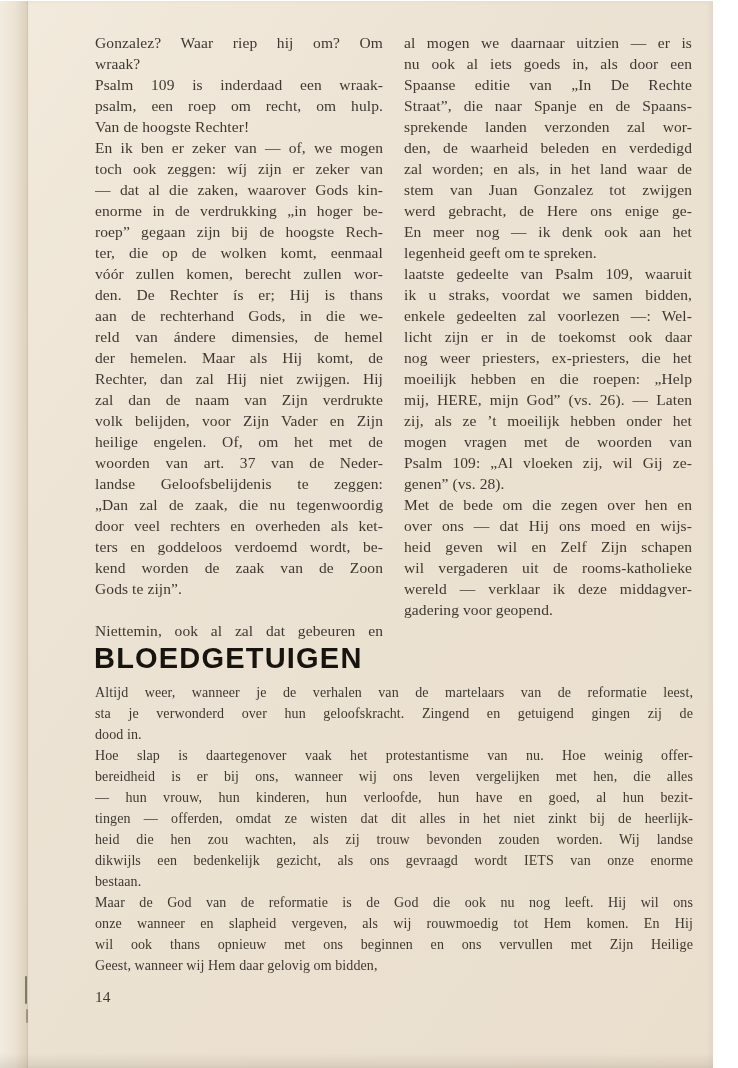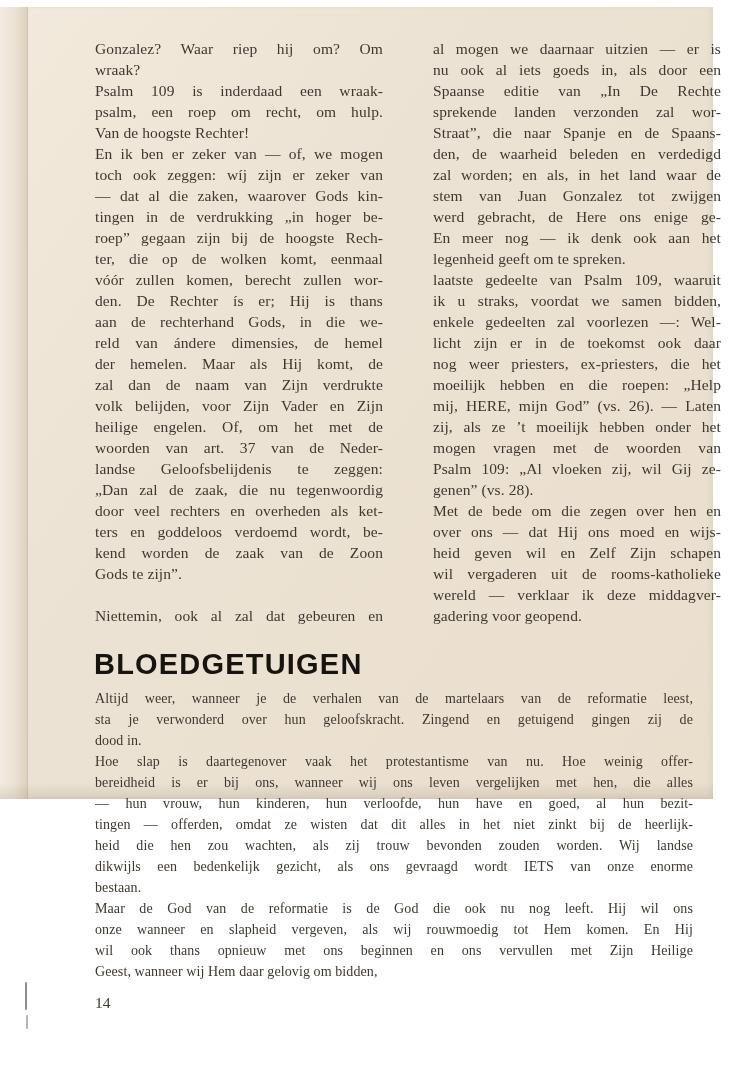--- a/index.html
+++ b/index.html
@@ -5,23 +5,23 @@
   html, body { margin: 0; padding: 0; background: #ffffff; }
   .stage {
     position: relative;
     width: 738px;
     height: 1068px;
     background: #ffffff;
     overflow: hidden;
   }
   .page {
     position: absolute;
-    left: 0; top: 7px;
+    left: 0; top: 1px;
     width: 713px;
-    height: 792px;
+    height: 1068px;
     background: linear-gradient(125deg, #f2eadc 0%, #ece2d3 40%, #eadfcd 100%);
     box-shadow: inset -3px 0 5px rgba(90,75,55,0.06);
   }
   .fold-zone {
     position: absolute;
     left: 0; top: 0;
     width: 27px; height: 100%;
     background: linear-gradient(90deg, #f2ebdf 0%, #ece3d4 55%, #ddd1bc 100%);
     border-right: 1px solid rgba(115,98,72,0.28);
   }
@@ -49,21 +49,21 @@
     position: absolute;
     top: 31px;
     width: 288px;
     color: #3e3830;
     font-family: "Liberation Serif", serif;
     font-size: 15.5px;
     line-height: 21px;
     letter-spacing: 0.1px;
   }
   .col-left  { left: 95px;  }
-  .col-right { left: 404px; margin-left: 29px; }
+  .col-right { left: 404px; }
   .body-block {
     position: absolute;
     left: 95px; top: 681px;
     width: 598px;
     color: #3e3830;
     font-family: "Liberation Serif", serif;
     font-size: 14px;
     line-height: 21px;
     letter-spacing: 0.1px;
   }
@@ -103,47 +103,48 @@
 
     <div class="col col-left" id="col-left">
         <div class="tline just">Gonzalez? Waar riep hij om? Om</div>
         <div class="tline">wraak?</div>
         <div class="tline just">Psalm 109 is inderdaad een wraak-</div>
         <div class="tline just">psalm, een roep om recht, om hulp.</div>
         <div class="tline">Van de hoogste Rechter!</div>
         <div class="tline just">En ik ben er zeker van — of, we mogen</div>
         <div class="tline just">toch ook zeggen: wíj zijn er zeker van</div>
         <div class="tline just">— dat al die zaken, waarover Gods kin-</div>
-        <div class="tline just">tingen in de verdrukking „in hoger be-</div>
+        <div class="tline just">enorme in de verdrukking „in hoger be-</div>
         <div class="tline just">roep” gegaan zijn bij de hoogste Rech-</div>
         <div class="tline just">ter, die op de wolken komt, eenmaal</div>
         <div class="tline just">vóór zullen komen, berecht zullen wor-</div>
         <div class="tline just">den. De Rechter ís er; Hij is thans</div>
         <div class="tline just">aan de rechterhand Gods, in die we-</div>
         <div class="tline just">reld van ándere dimensies, de hemel</div>
         <div class="tline just">der hemelen. Maar als Hij komt, de</div>
+        <div class="tline just">Rechter, dan zal Hij niet zwijgen. Hij</div>
         <div class="tline just">zal dan de naam van Zijn verdrukte</div>
         <div class="tline just">volk belijden, voor Zijn Vader en Zijn</div>
         <div class="tline just">heilige engelen. Of, om het met de</div>
         <div class="tline just">woorden van art. 37 van de Neder-</div>
         <div class="tline just">landse Geloofsbelijdenis te zeggen:</div>
         <div class="tline just">„Dan zal de zaak, die nu tegenwoordig</div>
         <div class="tline just">door veel rechters en overheden als ket-</div>
         <div class="tline just">ters en goddeloos verdoemd wordt, be-</div>
         <div class="tline just">kend worden de zaak van de Zoon</div>
         <div class="tline">Gods te zijn”.</div>
         <div class="tline blank">&nbsp;</div>
         <div class="tline just">Niettemin, ook al zal dat gebeuren en</div>
       </div>
     <div class="col col-right" id="col-right">
         <div class="tline just">al mogen we daarnaar uitzien — er is</div>
         <div class="tline just">nu ook al iets goeds in, als door een</div>
         <div class="tline just">Spaanse editie van „In De Rechte</div>
+        <div class="tline just">Straat”, die naar Spanje en de Spaans-</div>
         <div class="tline just">sprekende landen verzonden zal wor-</div>
-        <div class="tline just">Straat”, die naar Spanje en de Spaans-</div>
         <div class="tline just">den, de waarheid beleden en verdedigd</div>
         <div class="tline just">zal worden; en als, in het land waar de</div>
         <div class="tline just">stem van Juan Gonzalez tot zwijgen</div>
         <div class="tline just">werd gebracht, de Here ons enige ge-</div>
         <div class="tline just">En meer nog — ik denk ook aan het</div>
         <div class="tline">legenheid geeft om te spreken.</div>
         <div class="tline just">laatste gedeelte van Psalm 109, waaruit</div>
         <div class="tline just">ik u straks, voordat we samen bidden,</div>
         <div class="tline just">enkele gedeelten zal voorlezen —: Wel-</div>
         <div class="tline just">licht zijn er in de toekomst ook daar</div>

